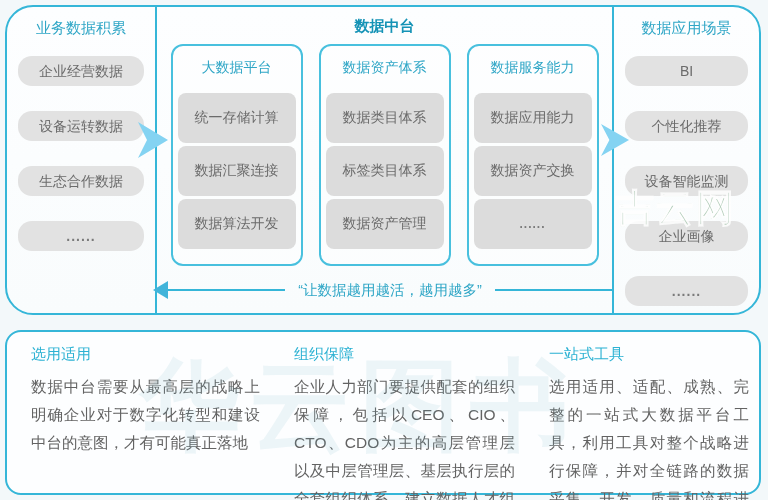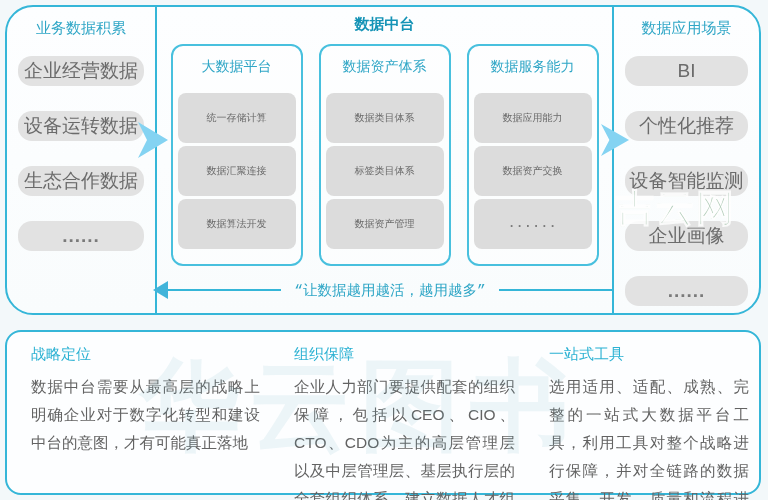--- a/index.html
+++ b/index.html
@@ -5,40 +5,40 @@
   html,body{margin:0;padding:0;background:#f3f8fa;}
   .stage{position:relative;width:768px;height:500px;background:#f3f8fa;
          font-family:"Liberation Sans","DejaVu Sans",sans-serif;overflow:hidden;}
 
   
   .top-panel{position:absolute;left:5px;top:5px;width:752px;height:306px;
              border:2px solid #35b6d8;border-radius:28px;
              background:linear-gradient(180deg,#fdfeff 0%,#f9fcfd 100%);
              display:grid;grid-template-columns:148px auto 145px;}
   .col{position:relative;display:flex;flex-direction:column;align-items:stretch;}
-  .mid-col{border-left:2px solid #35b6d8;border-right:2px solid #35b6d8;font-family:Liberation Mono, monospace;}
+  .mid-col{border-left:2px solid #35b6d8;border-right:2px solid #35b6d8;}
   .col-title{margin-top:10px;height:22px;line-height:22px;text-align:center;
              color:#2fa6c6;font-size:15px;}
   .pill{height:30px;line-height:30px;margin:25px 11px 0;border-radius:14px;
-        background:#e2e2e2;color:#6b6b6b;font-size:19px;text-align:center;
+        background:#e2e2e2;color:#6b6b6b;font-size:14px;text-align:center;
         white-space:nowrap;overflow:hidden;}
   .pill.first{margin-top:17px;}
   .pill.dots{letter-spacing:1px;font-weight:bold;color:#7a7a7a;}
 
   
   .mid-title{margin-top:8px;height:22px;line-height:22px;text-align:center;
              color:#1593b6;font-weight:bold;font-size:15px;}
   .subpanels{display:flex;justify-content:center;gap:16px;margin-top:7px;}
   .subpanel{width:118px;height:198px;border:2px solid #48c0de;border-radius:12px;
             padding:12px 5px 8px;background:rgba(255,255,255,0.35);}
   .subpanel-title{height:18px;line-height:18px;text-align:center;color:#2fa6c6;
                   font-size:14px;margin-bottom:17px;}
   .graybox{height:50px;margin-bottom:3px;border-radius:8px;background:#dcdcdc;
            display:flex;align-items:center;justify-content:center;
-           color:#6b6b6b;font-size:10px;white-space:nowrap;}
+           color:#6b6b6b;font-size:14px;white-space:nowrap;}
   .graybox.dots{letter-spacing:1px;font-weight:bold;color:#7a7a7a;font-size:12px;}
 
   
   .feedback{display:flex;align-items:center;margin:13px 0 0 -4px;height:22px;}
   .fhead{width:0;height:0;border-top:9px solid transparent;
          border-bottom:9px solid transparent;border-right:15px solid #41b4da;}
   .fline{flex:1;height:0;border-top:2px solid #35b6d8;}
   .fquote{padding:0 13px;color:#2fa6c6;font-size:14.5px;white-space:nowrap;}
 
   
@@ -118,21 +118,21 @@
       <div class="pill">企业画像</div>
       <div class="pill dots">......</div>
     </div>
   </div>
 
   <div class="flow-arrow arrow-a"></div>
   <div class="flow-arrow arrow-b"></div>
 
   <div class="bottom-panel">
     <div class="bsection">
-      <div class="bheading">战略定位</div>
+      <div class="bheading">选用适用</div>
       <div class="btext">数据中台需要从最高层的战略上明确企业对于数字化转型和建设中台的意图，才有可能真正落地</div>
     </div>
     <div class="bsection">
       <div class="bheading">组织保障</div>
       <div class="btext">企业人力部门要提供配套的组织保障，包括以CEO、CIO、CTO、CDO为主的高层管理层以及中层管理层、基层执行层的全套组织体系，建立数据人才组织架构</div>
     </div>
     <div class="bsection">
       <div class="bheading">一站式工具</div>
       <div class="btext">选用适用、适配、成熟、完整的一站式大数据平台工具，利用工具对整个战略进行保障，并对全链路的数据采集、开发、质量和流程进行保证</div>
     </div>

